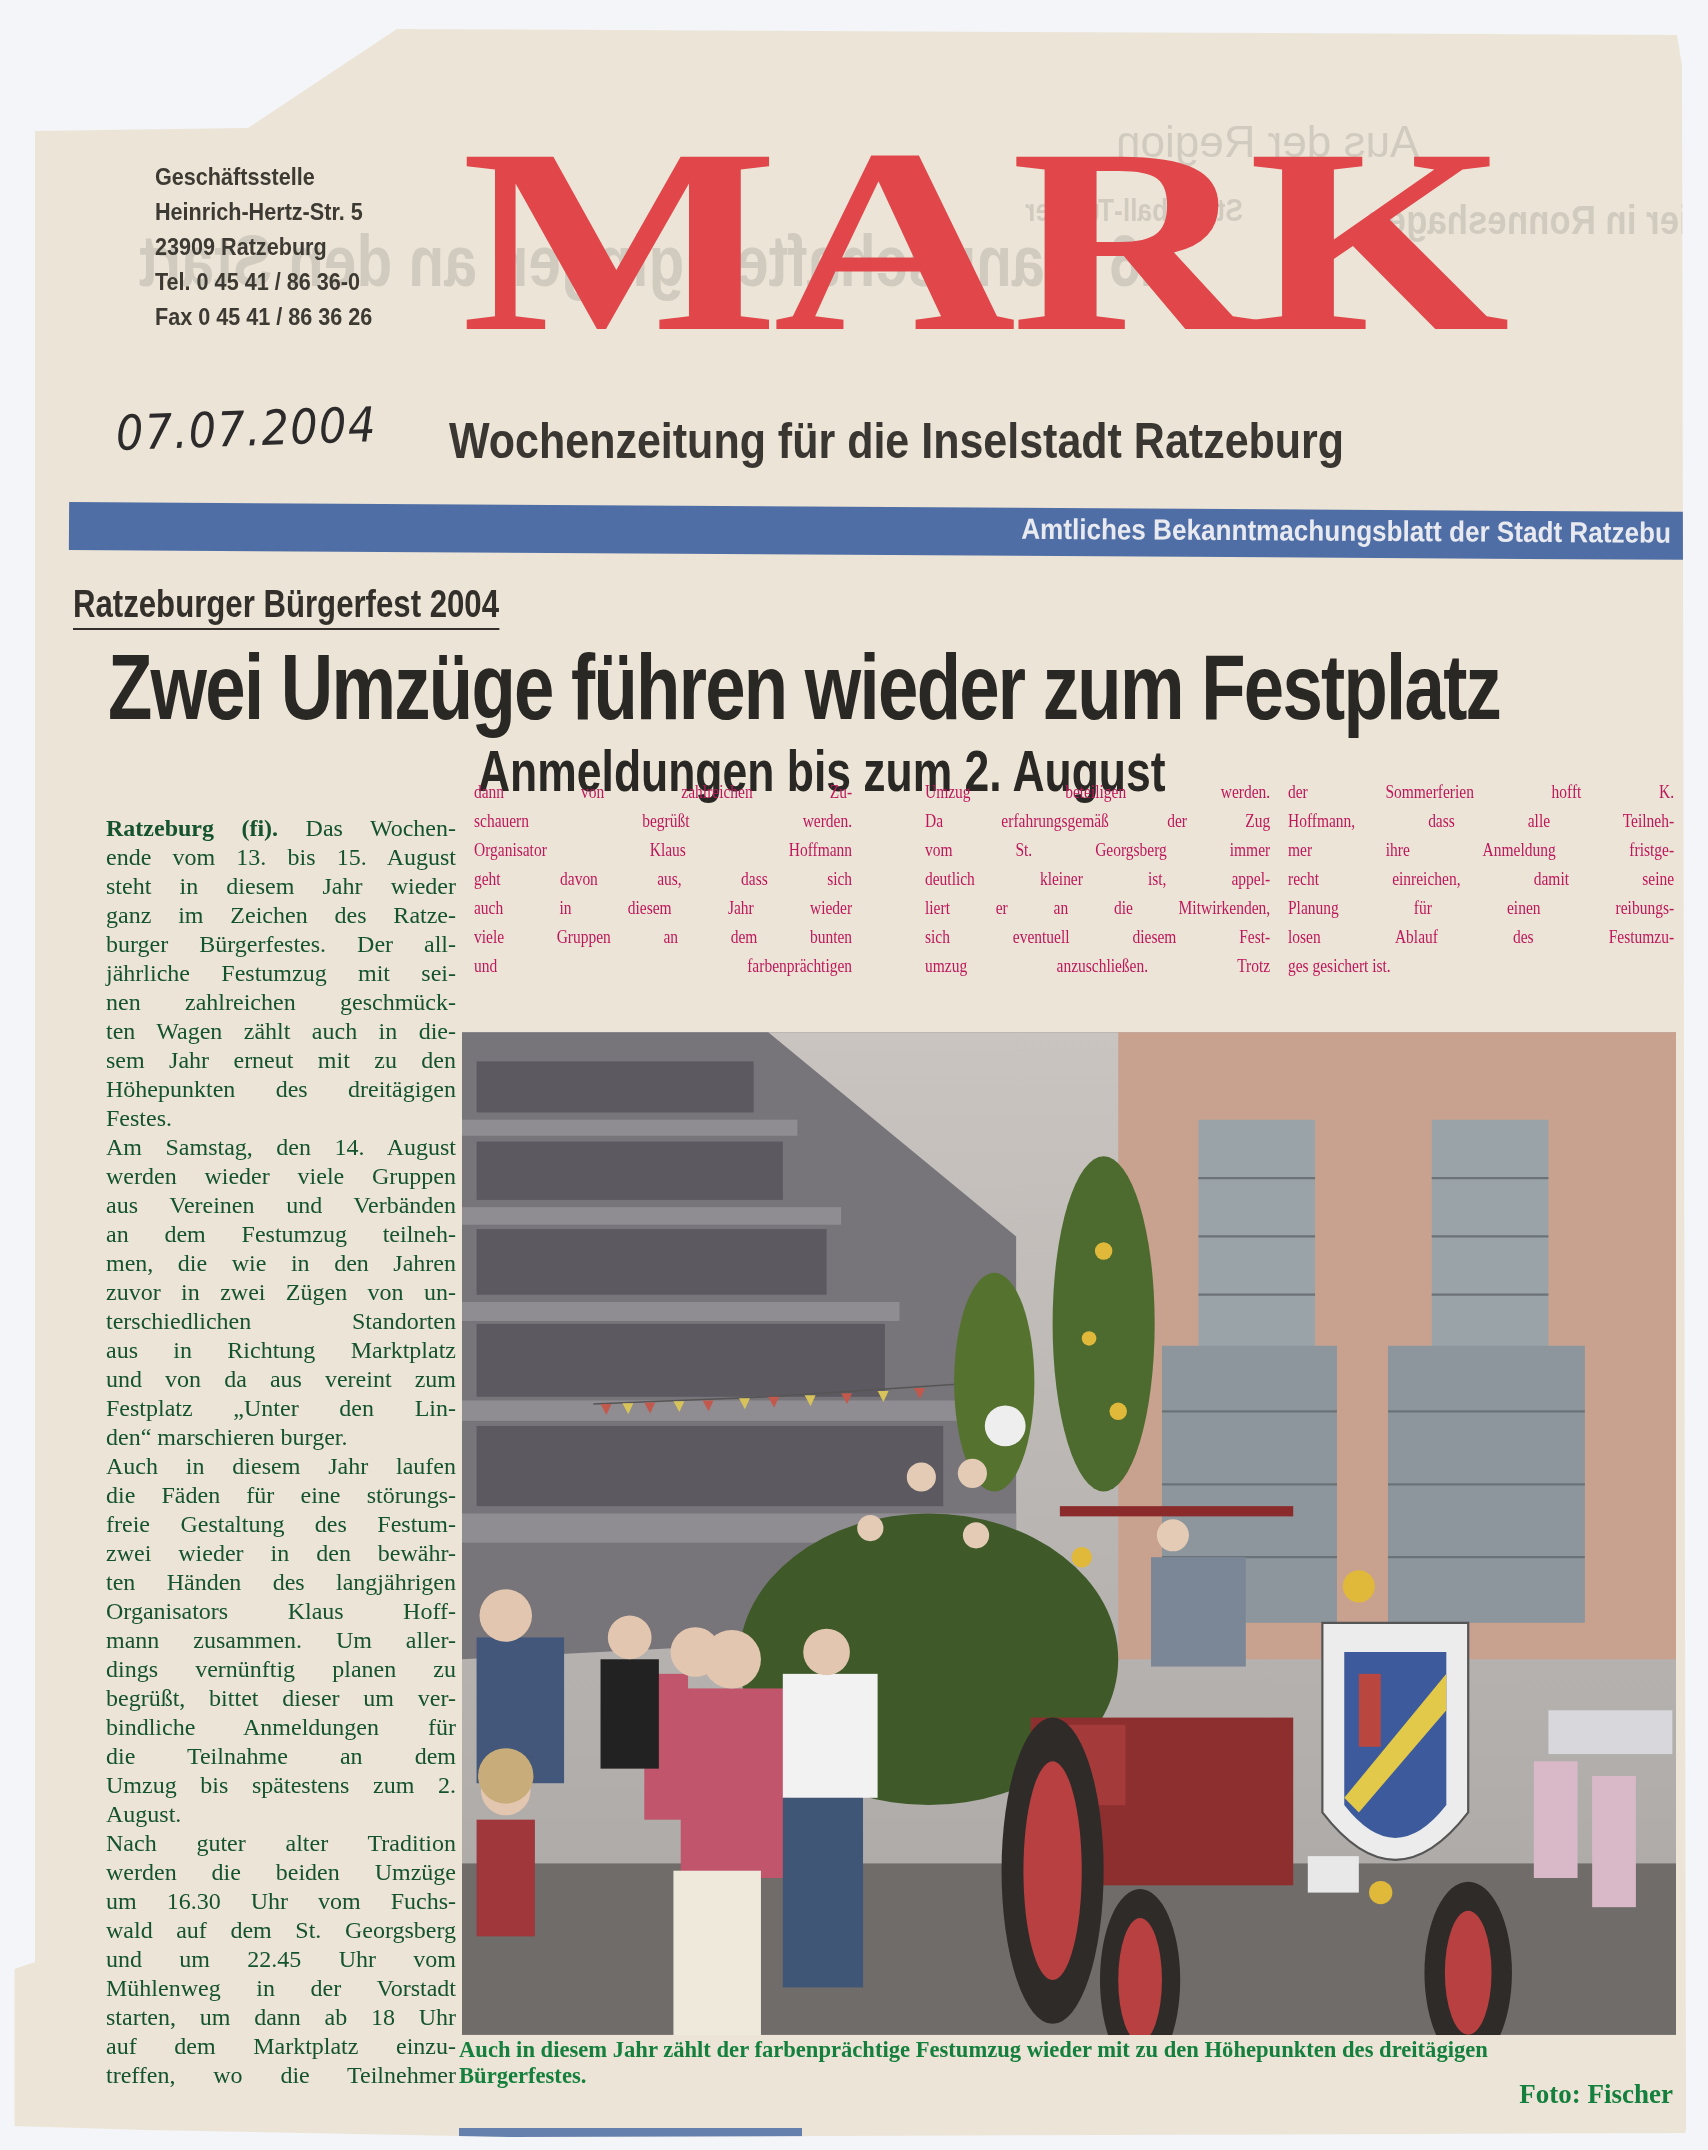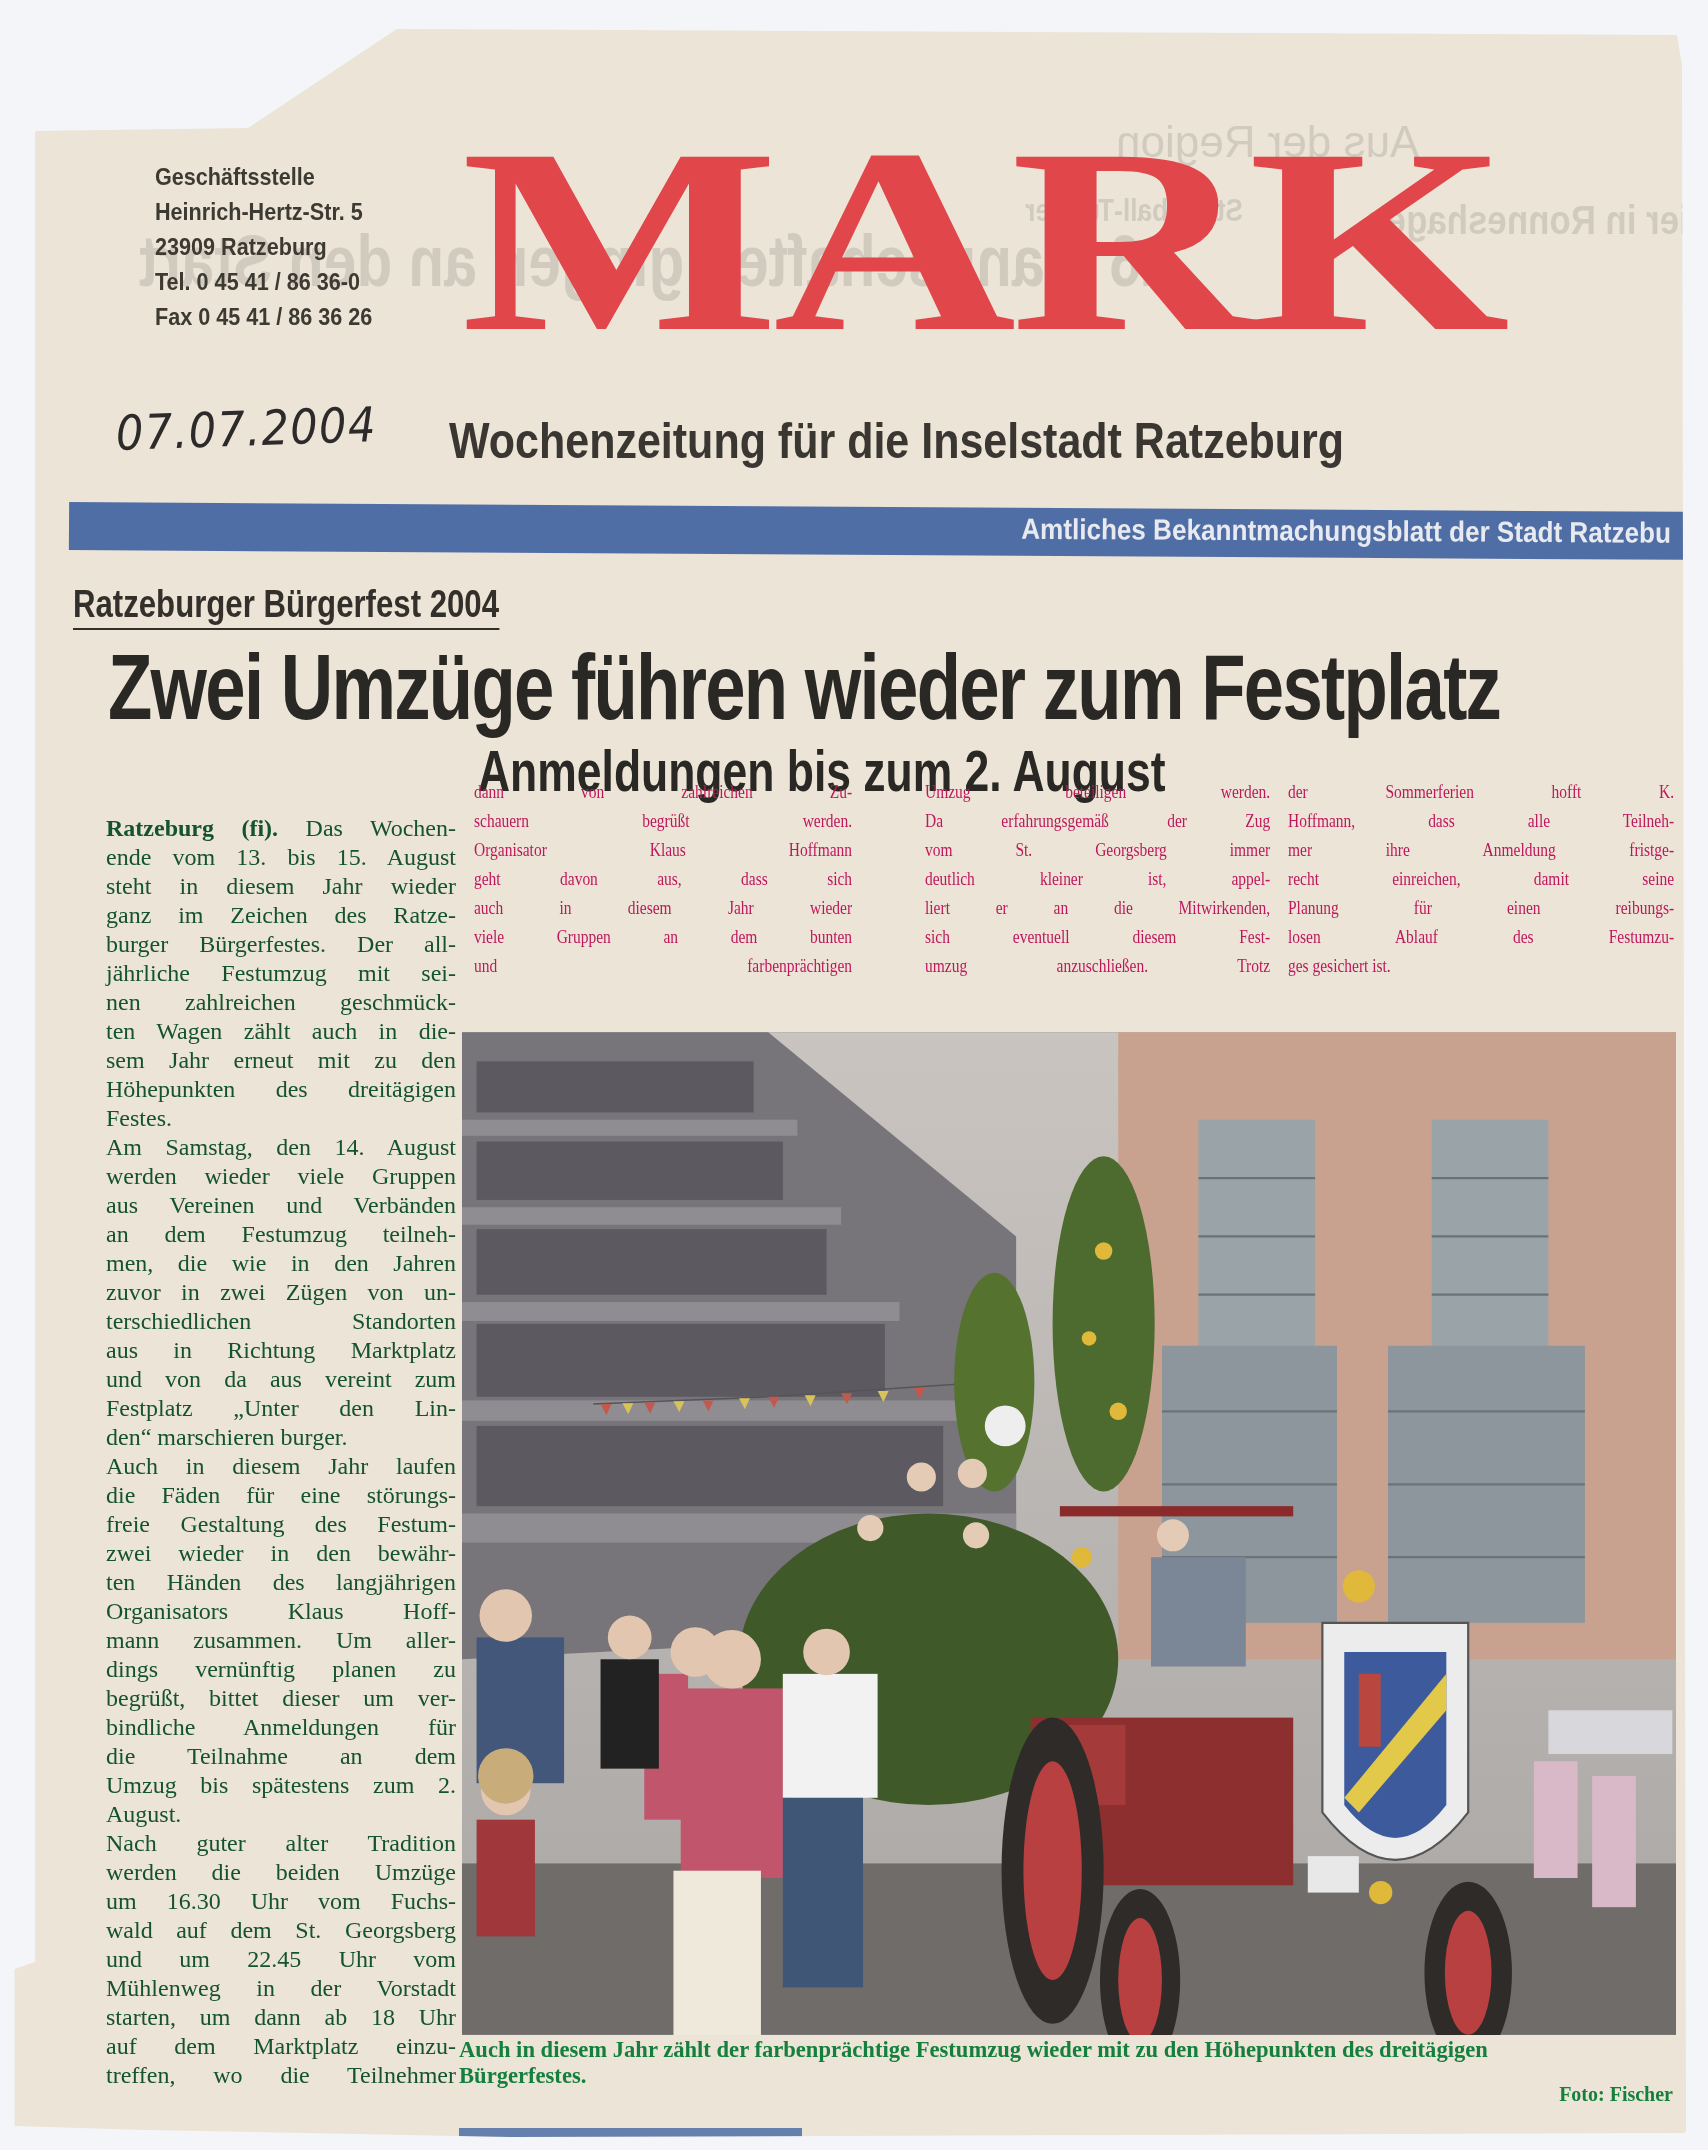--- a/index.html
+++ b/index.html
@@ -92,21 +92,21 @@
   .colx .line.last { text-align-last:left; }
   .photo {
     position:absolute; left:462px; top:1032px; width:1214px; height:1003px;
     overflow:hidden; background:#8d8a86;
   }
   .caption {
     position:absolute; left:459px; top:2037px; width:1214px;
     font-family:"Liberation Serif", serif; font-weight:bold;
     font-size:22.6px; line-height:26px; color:#15803d;
   }
-  .caption .credit { position:absolute; right:0; top:44px; font-size:20px; }
+  .caption .credit { position:absolute; right:0; top:44px; font-size:27px; }
   .bottom-blue {
     position:absolute; left:459px; top:2128px; width:343px; height:8.8px; background:#4f6ea6; opacity:0.85;
   }
 </style>
 </head>
 <body>
 
 <div class="paper">
 
   <div class="ghost" style="left:1116px;top:117px;font-size:44px;font-weight:normal;transform:scaleX(-1);">Aus der Region</div>

